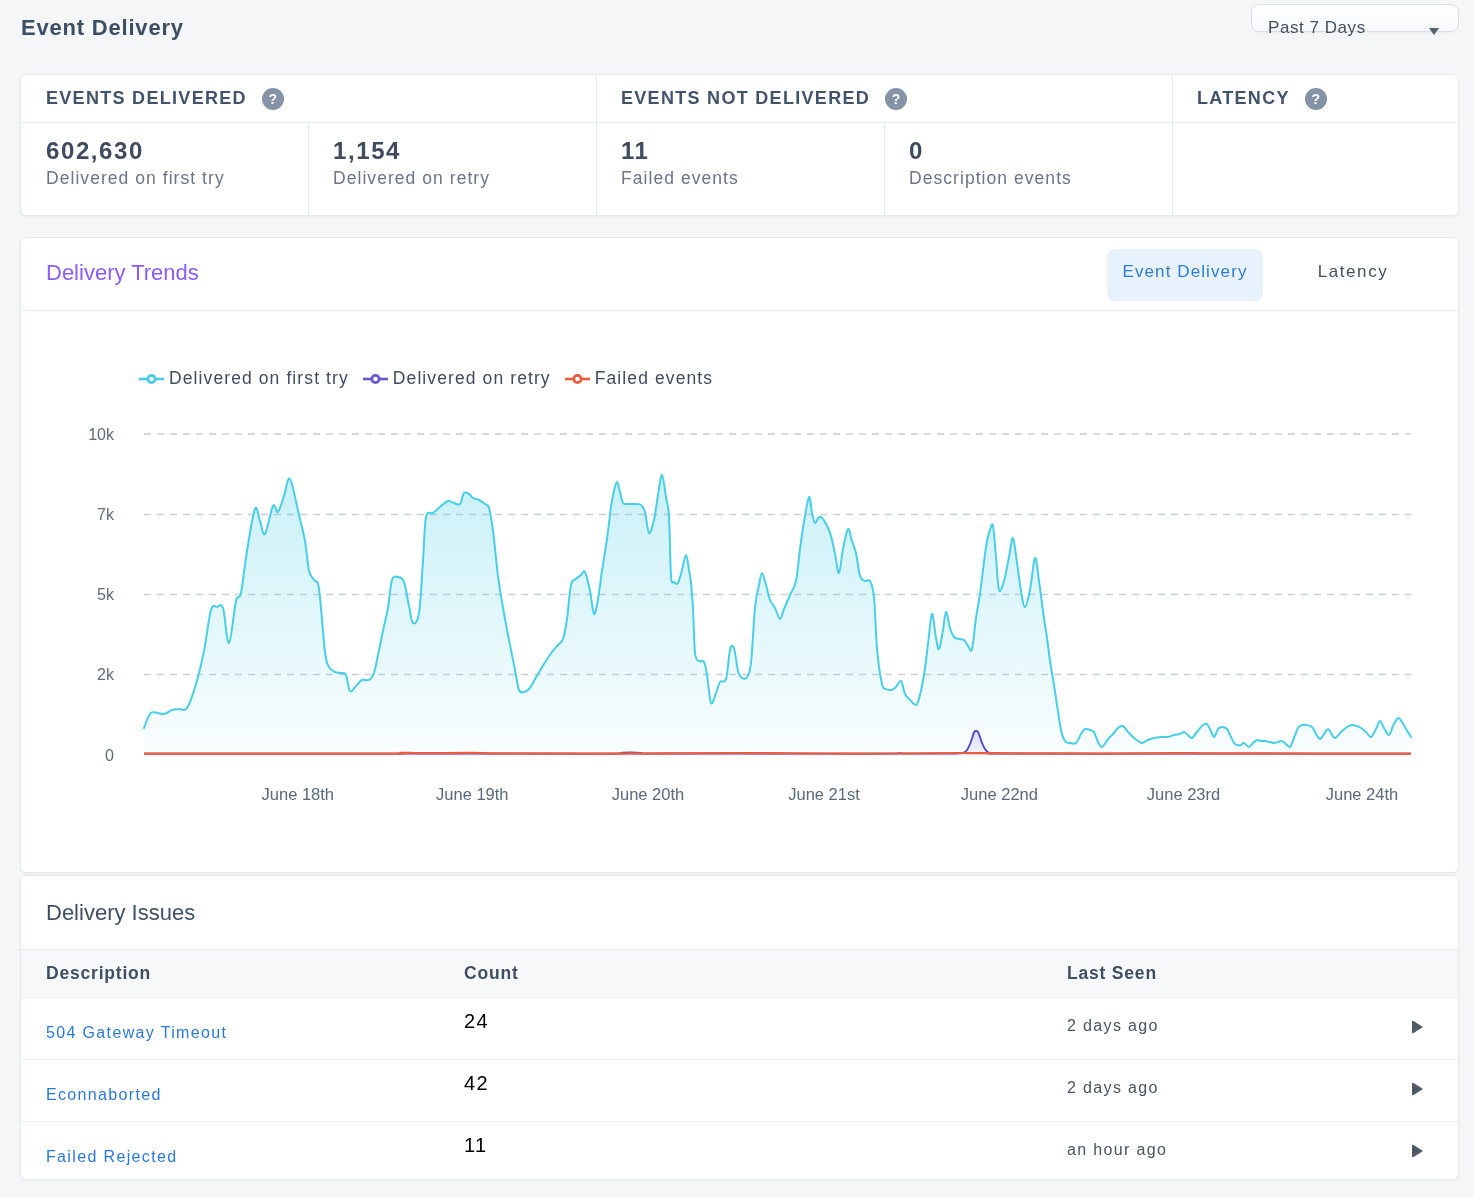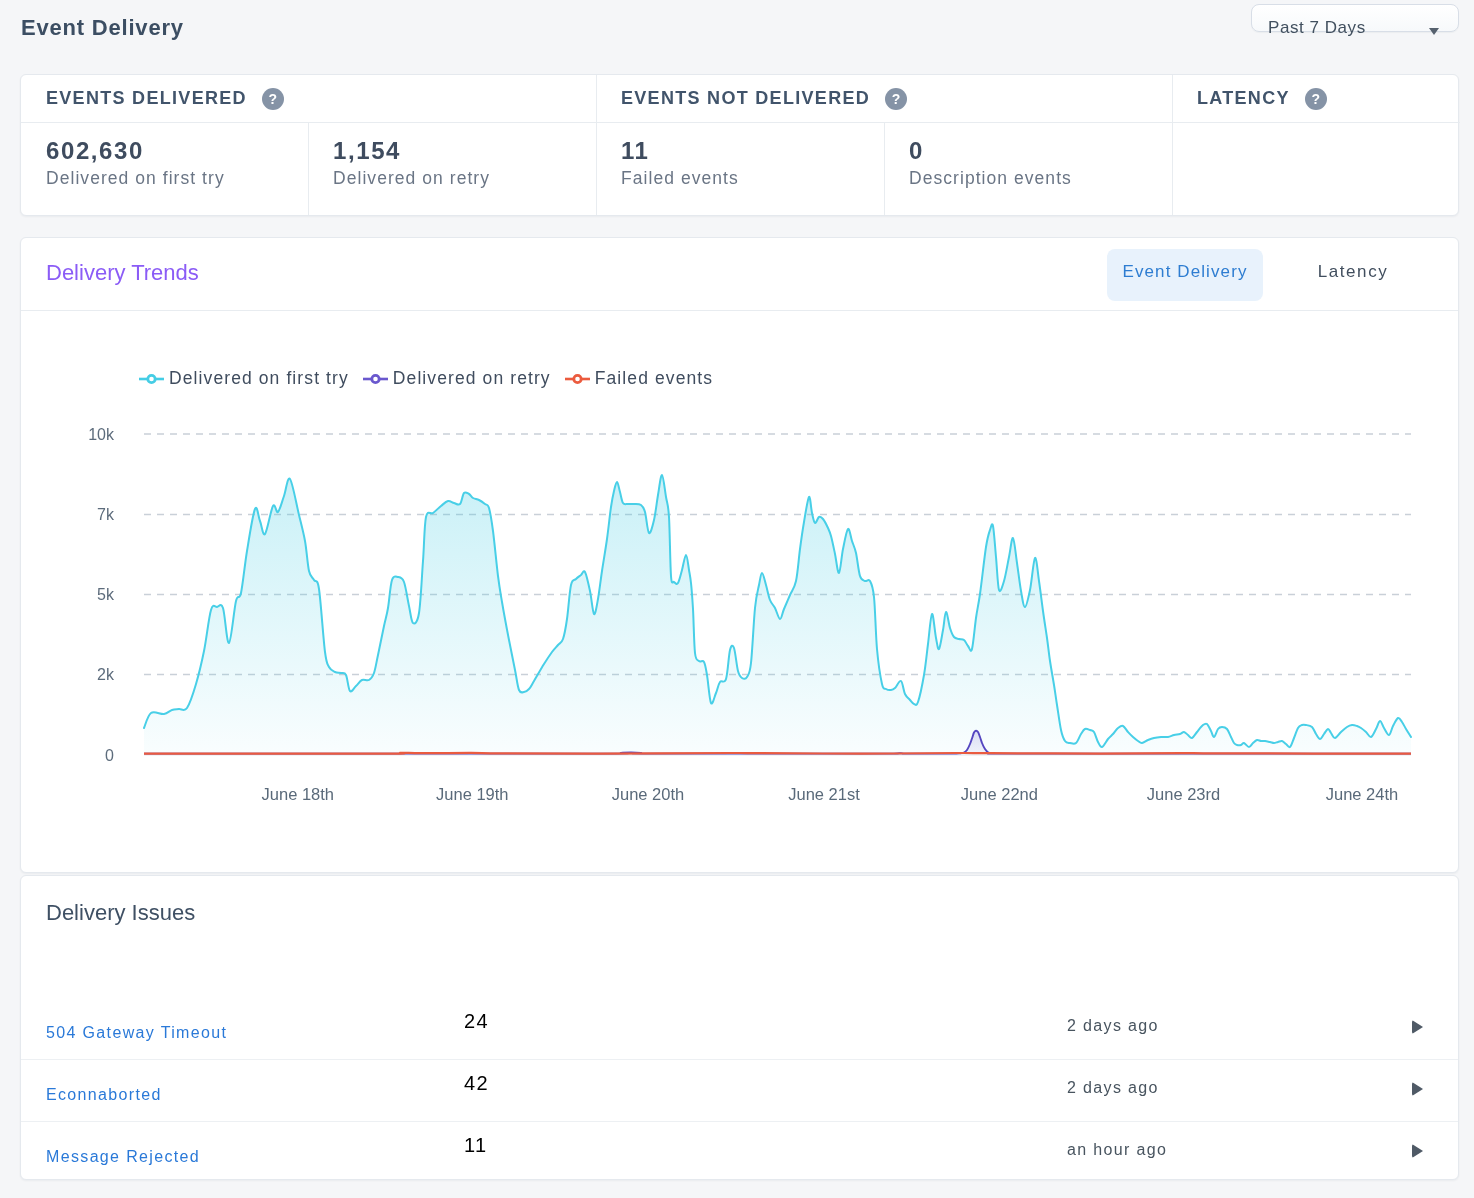--- a/index.html
+++ b/index.html
@@ -122,31 +122,36 @@
         </svg>Delivered on retry</span>
     <span class="it"><svg width="25" height="12">
           <line x1="0" y1="6" x2="25" y2="6" stroke="#eb5b3e" stroke-width="2.6"></line>
           <circle cx="12.5" cy="6" r="3.7" fill="#fff" stroke="#eb5b3e" stroke-width="2.8"></circle>
         </svg>Failed events</span>
   </div>
 </div>
 
 <div class="card" id="issues">
   <div class="ititle">Delivery Issues</div>
+  <div class="thead">
+    <span style="left:25px;">Description</span>
+    <span style="left:443px;">Count</span>
+    <span style="left:1046px;">Last Seen</span>
+  </div>
   <div class="trow rb" style="top:122px;">
       <span class="c1">504 Gateway Timeout</span>
       <span class="c2">24</span>
       <span class="c3">2 days ago</span>
       <span class="ch"></span>
     </div>
   <div class="trow rb" style="top:184px;">
       <span class="c1">Econnaborted</span>
       <span class="c2">42</span>
       <span class="c3">2 days ago</span>
       <span class="ch"></span>
     </div>
   <div class="trow" style="top:246px;">
-      <span class="c1">Message Rejected</span>
+      <span class="c1">Failed Rejected</span>
       <span class="c2">11</span>
       <span class="c3">an hour ago</span>
       <span class="ch"></span>
     </div>
 </div>
 
 </body></html>

